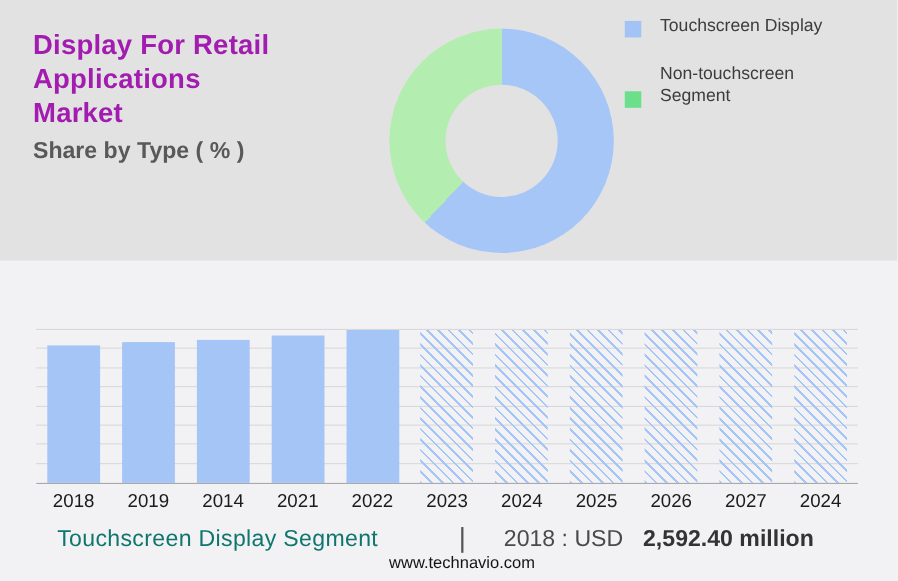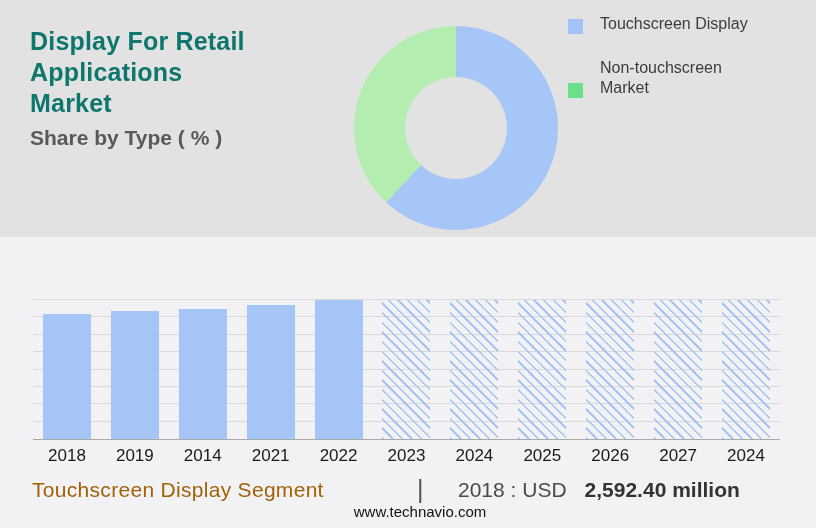--- a/index.html
+++ b/index.html
@@ -11,21 +11,21 @@
   }
   *{box-sizing:border-box;margin:0;padding:0}
   body{margin:0;background:#fff}
   .canvas{
     position:relative;width:816px;height:528px;overflow:hidden;
     font-family:"Liberation Sans",sans-serif;background:var(--bottom-bg);
   }
   
   .top-section{position:absolute;left:0;top:0;width:816px;height:237px;background:var(--top-bg)}
   .title-block{position:absolute;left:30px;top:26px;width:330px}
-  .title-line{font-size:25px;font-weight:bold;color:#0f766e;line-height:31px;letter-spacing:.2px}
+  .title-line{font-size:25px;font-weight:bold;color:#a21caf;line-height:31px;letter-spacing:.2px}
   .subtitle{font-size:21px;color:#595959;margin-top:7px;font-weight:700}
   .donut{position:absolute;left:354px;top:26px;width:204px;height:204px}
   .donut-ring{position:absolute;inset:0;border-radius:50%}
   .donut-hole{position:absolute;left:51px;top:51px;width:102px;height:102px;border-radius:50%;background:var(--top-bg)}
   .legend{position:absolute;left:568px;top:14px;width:210px}
   .legend-item{display:flex;align-items:flex-end;margin-bottom:24px}
   .swatch{width:15px;height:15px;flex:none;margin-top:2px}
   .legend-label{margin-left:17px;font-size:16px;color:#3c3c3c;line-height:20px;width:160px}
   
   .bottom-section{position:absolute;left:0;top:237px;width:816px;height:369px;background:var(--bottom-bg)}
@@ -34,21 +34,21 @@
   .bars{position:absolute;inset:0;display:flex}
   .slot{flex:1;position:relative}
   .bar{position:absolute;bottom:0;left:50%;transform:translateX(-50%);width:48px}
   .bar.solid{background:var(--bar-blue)}
   .bar.hatch{background:repeating-linear-gradient(45deg,
       var(--bar-blue) 0px, var(--bar-blue) 1.7px,
       transparent 1.7px, transparent 6.8px)}
   .x-labels{position:absolute;left:33px;top:209px;width:747px;display:flex}
   .xlabel{flex:1;text-align:center;font-size:17px;color:#1b1b1b}
   
-  .segment-label{position:absolute;left:32px;top:241px;font-size:21px;color:#a16207;letter-spacing:.3px}
+  .segment-label{position:absolute;left:52px;top:241px;font-size:21px;color:#0f766e;letter-spacing:.3px}
   .separator{position:absolute;left:417px;top:238px;font-size:25px;color:#555;font-weight:400}
   .value-line{position:absolute;left:458px;top:241px;font-size:21px;color:#4a4a4a}
   .value-line b{color:#333;margin-left:18px;font-weight:bold}
   .website{position:absolute;left:0;top:266px;width:840px;text-align:center;font-size:15px;color:#121212}
 </style>
 </head>
 <body>
 
 <div class="canvas">
 
@@ -64,21 +64,21 @@
       <div class="donut-hole"></div>
     </div>
 
     <div class="legend">
         <div class="legend-item">
           <span class="swatch" style="background: rgb(163, 195, 246);"></span>
           <span class="legend-label">Touchscreen Display</span>
         </div>
         <div class="legend-item">
           <span class="swatch" style="background: rgb(108, 223, 138);"></span>
-          <span class="legend-label">Non-touchscreen Market</span>
+          <span class="legend-label">Non-touchscreen Segment</span>
         </div>
       </div>
   </div>
 
   <div class="bottom-section">
     <div class="plot">
         <div class="gridline" style="bottom: 12.5%;"></div>
         <div class="gridline" style="bottom: 25%;"></div>
         <div class="gridline" style="bottom: 37.5%;"></div>
         <div class="gridline" style="bottom: 50%;"></div>

